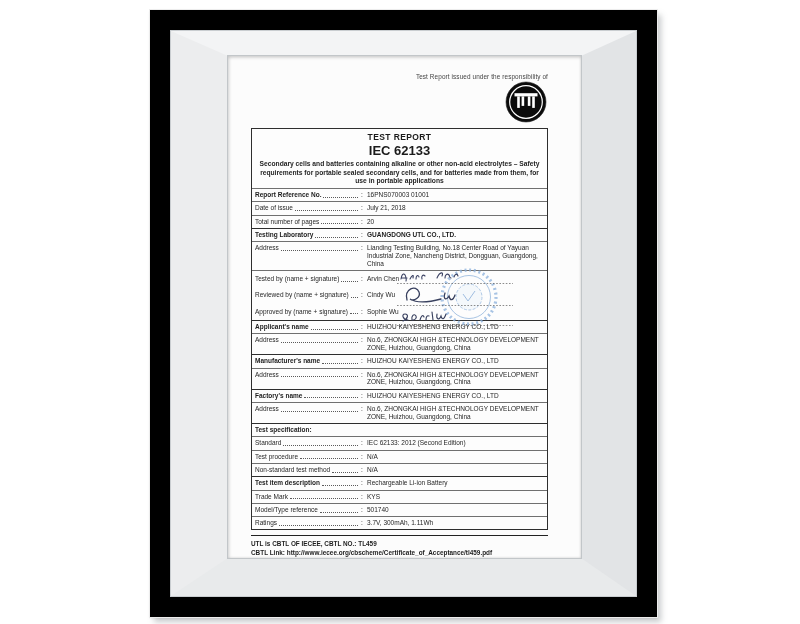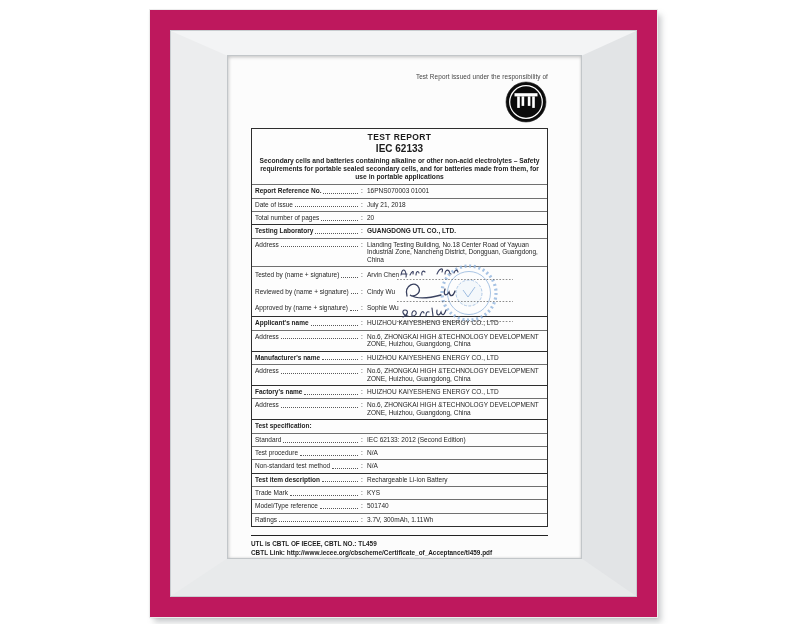--- a/index.html
+++ b/index.html
@@ -1,40 +1,40 @@
 <!DOCTYPE html>
 <html><head>
 <meta charset="utf-8">
 <style>
   html,body{margin:0;padding:0;background:#ffffff;}
   .stage{position:relative;width:800px;height:624px;background:#ffffff;overflow:hidden;
          font-family:"Liberation Sans","DejaVu Sans",sans-serif;}
 
   
-  .frame{position:absolute;left:150px;top:10px;width:507px;height:607px;background:#be185d;
+  .frame{position:absolute;left:150px;top:10px;width:507px;height:607px;background:#000000;
          box-shadow:0 0 0 1px #ececec, 4px 5px 6px rgba(110,115,120,.38), 0 1px 2px rgba(0,0,0,.12);}
   .bevel{position:absolute;left:21px;top:21px;right:21px;bottom:21px;
          border-style:solid;
          border-color:#f3f4f5 #e2e4e6 #e8eaeb #ecedee;
          border-width:25px 55px 38px 57px;
          box-shadow:0 0 0 1px #c9cdd0;}
   
   .paper{position:absolute;left:0;top:0;right:0;bottom:0;background:#fcfcfc;
          box-shadow:0 0 0 1px #c2c6c9, inset 0 2px 3px rgba(0,0,0,.14), inset 2px 0 3px rgba(0,0,0,.08), inset -1px -1px 2px rgba(0,0,0,.05);}
 
   .issued{position:absolute;top:17px;right:33px;font-size:6.4px;color:#454545;letter-spacing:.1px;}
 
   .seal{position:absolute;top:24px;right:33px;width:44px;height:44px;}
 
   
   .rtable{position:absolute;left:23px;top:72px;width:297px;border:1.5px solid #2e2e2e;
           font-size:6.5px;color:#262626;line-height:1.2;box-sizing:border-box;background:rgba(255,255,255,.35);}
   .thead{text-align:center;padding:3px 6px 2.5px;}
   .t1{font-size:8.5px;font-weight:bold;letter-spacing:.4px;color:#1b1b1b;}
-  .t2{font-size:10px;font-weight:bold;color:#1b1b1b;margin-top:.5px;}
+  .t2{font-size:13px;font-weight:bold;color:#1b1b1b;margin-top:.5px;}
   .t3{font-size:6.7px;font-weight:bold;line-height:1.25;margin-top:2px;color:#1f1f1f;}
 
   .trow{display:flex;align-items:flex-start;border-top:1px solid #707070;padding:2px 3px 2.5px;position:relative;}
   .trow.sec{border-top:1.7px solid #2e2e2e;}
   .trow.nb{border-top:none;}
   .trow.tall{padding-top:4px;padding-bottom:4.5px;}
   .lbl{width:104px;display:flex;align-items:flex-end;flex:none;}
   .lt{white-space:nowrap;}
   .leader{flex:1;border-bottom:1px dotted #5a5a5a;margin:0 1px 1px 2px;min-width:4px;}
   .colon{flex:none;width:6px;text-align:center;}

